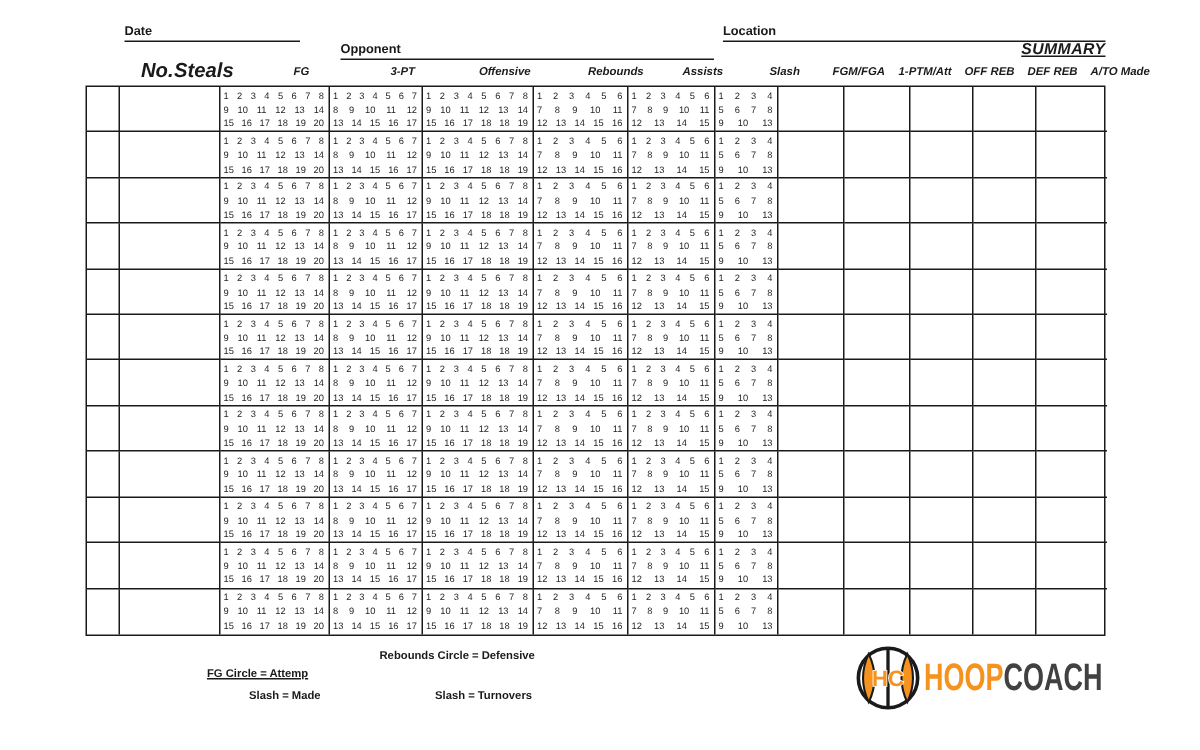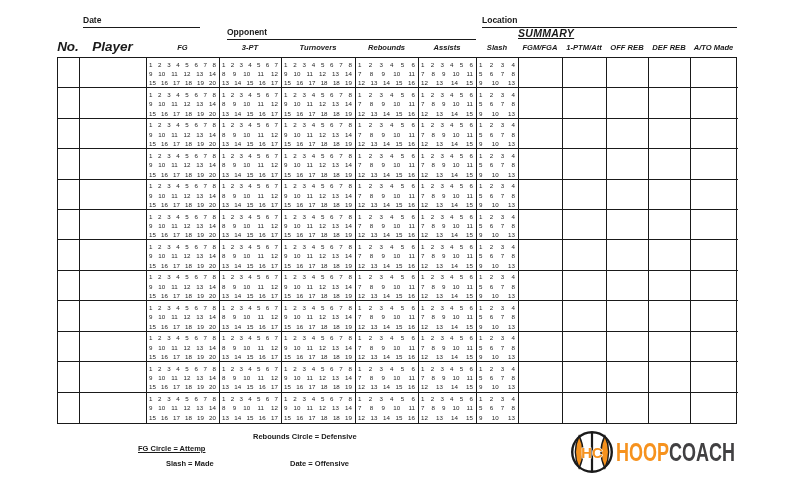--- a/index.html
+++ b/index.html
@@ -10,32 +10,32 @@
   .abs{position:absolute;}
 
   
   .fieldline{
     border-bottom:1.5px solid #1a1a1a;
     font-weight:bold;font-size:8.5px;
     display:flex;align-items:center;padding-bottom:1px;box-sizing:border-box;height:15px;
   }
   .summary-title{
     font-weight:bold;font-style:italic;font-size:10.5px;letter-spacing:.3px;
-    text-align:left;text-decoration:underline;
+    text-align:right;text-decoration:underline;
   }
 
   
   .header-grid{
     position:absolute;left:57px;top:34px;width:680px;height:21px;
     display:grid;grid-template-columns:22px 67px 73px 62px 74px 63px 58px 42px 44px 44px 42px 42px 47px;
     align-items:end;box-sizing:border-box;
   }
   .hdr{
     text-align:center;font-weight:bold;font-style:italic;font-size:7.6px;
-    padding-bottom:3px;white-space:nowrap;
+    padding-bottom:3px;white-space:nowrap;margin-left:37px;
   }
   .hdr-big{font-size:13.5px;padding-bottom:1px;}
 
   
   .body-grid{
     position:absolute;left:57px;top:57px;width:680px;height:367px;
     border:1.5px solid #1a1a1a;box-sizing:border-box;
     display:grid;grid-template-columns:22px 67px 73px 62px 74px 63px 58px 42px 44px 44px 42px 42px 47px;
     grid-auto-rows:1fr;
   }
@@ -72,24 +72,24 @@
   <span>Opponent</span>
 </div>
 <div class="abs fieldline" style="left:482px;top:13px;width:255px;">
   <span>Location</span>
 </div>
 
 <div class="abs summary-title" style="left:518px;top:27px;width:219px;">SUMMARY</div>
 
 <div class="header-grid">
     <div class="hdr hdr-big">No.</div>
-    <div class="hdr hdr-big">Player</div>
+    <div class="hdr hdr-big">Steals</div>
     <div class="hdr">FG</div>
     <div class="hdr">3-PT</div>
-    <div class="hdr">Turnovers</div>
+    <div class="hdr">Offensive</div>
     <div class="hdr">Rebounds</div>
     <div class="hdr">Assists</div>
     <div class="hdr">Slash</div>
     <div class="hdr">FGM/FGA</div>
     <div class="hdr">1-PTM/Att</div>
     <div class="hdr">OFF REB</div>
     <div class="hdr">DEF REB</div>
     <div class="hdr">A/TO Made</div>
   </div>
 
@@ -1940,21 +1940,21 @@
     <div class="cell cb"></div>
     <div class="cell cb"></div>
     <div class="cell cb"></div>
     <div class="cell cb"></div>
     <div class="cell cr cb"></div>
   </div>
 
 <div class="abs legend" style="left:138px;top:444px;text-decoration:underline;">FG Circle = Attemp</div>
 <div class="abs legend" style="left:166px;top:459px;text-align:right;">Slash = Made</div>
 <div class="abs legend" style="left:253px;top:432px;">Rebounds Circle = Defensive</div>
-<div class="abs legend" style="left:290px;top:459px;">Date = Offensive</div>
+<div class="abs legend" style="left:290px;top:459px;">Slash = Turnovers</div>
 
 <div class="logo">
   <svg width="46" height="46" viewBox="0 0 50 50">
     <circle cx="25" cy="25" r="21.5" fill="#ffffff" stroke="#1a1a1a" stroke-width="2.6"></circle>
     <line x1="25" y1="3.5" x2="25" y2="46.5" stroke="#1a1a1a" stroke-width="2.4"></line>
     <path d="M11 7.5 Q 19.5 25 11 42.5 Q 2.8 25 11 7.5 Z" fill="#F6921E" stroke="#1a1a1a" stroke-width="1.5"></path>
     <path d="M39 7.5 Q 30.5 25 39 42.5 Q 47.2 25 39 7.5 Z" fill="#F6921E" stroke="#1a1a1a" stroke-width="1.5"></path>
     <text x="25" y="31" text-anchor="middle" font-size="16" font-weight="bold" fill="#F6921E" stroke="#ffffff" stroke-width="1.2" paint-order="stroke" font-family="Liberation Sans, sans-serif">HC</text>
   </svg>
   <div class="logo-text">

